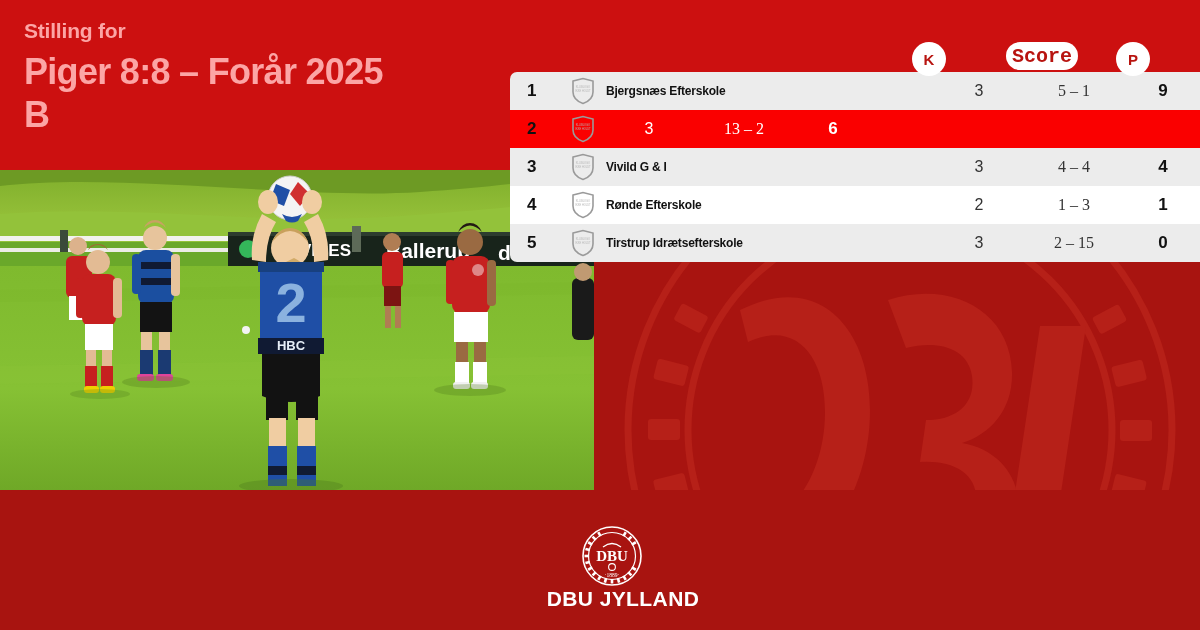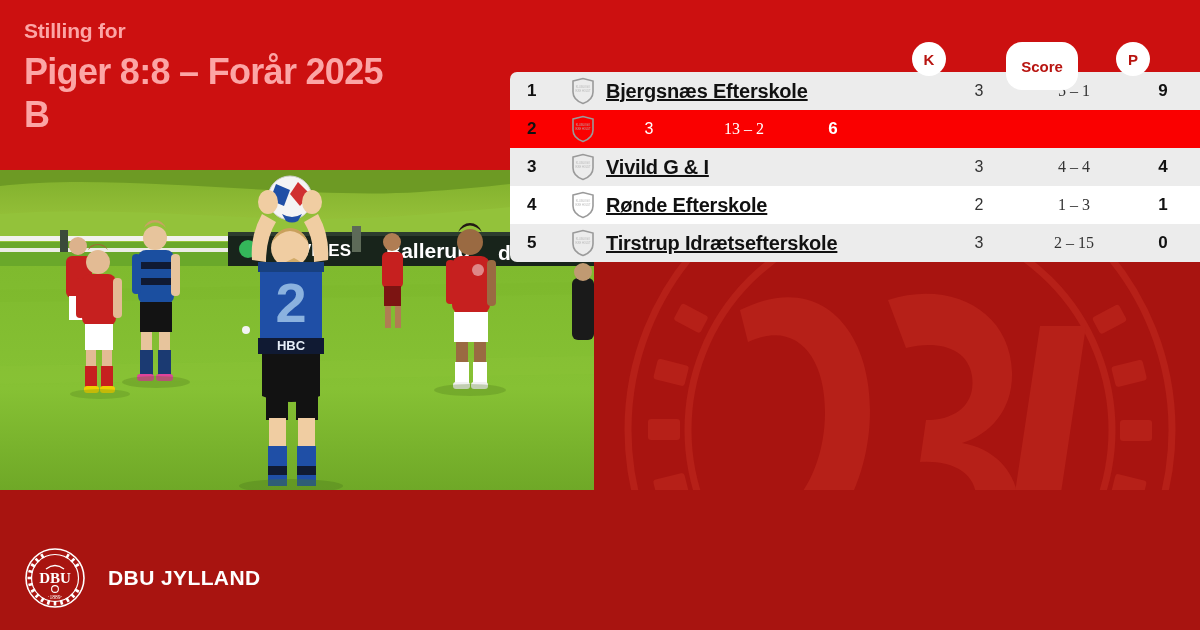--- a/index.html
+++ b/index.html
@@ -89,26 +89,25 @@
     padding-left:17px;
     font-size:17px; font-weight:bold;
     color:#111;
   }
   .c-crest {
     width:46px;
     display:flex; align-items:center; justify-content:center;
   }
   .c-name {
     flex:1;
-    font-size:20px; font-weight:bold;
+    font-size:12px; font-weight:bold;
     color:#111;
     letter-spacing:-0.2px;
     white-space:nowrap;
     overflow:hidden;
-    text-decoration:underline;
   }
   .c-k {
     width:86px; text-align:center;
     font-size:16px; color:#333; font-weight:normal;
   }
   .c-score {
     width:104px; text-align:center;
     font-size:16px; color:#333; font-weight:normal;font-family:Liberation Serif, serif;
   }
   .c-p {
@@ -138,40 +137,42 @@
     pointer-events:auto;
   }
   .pill-k {
     left:402px; top:0;
     width:34px; height:34px;
     border-radius:50%;
     font-size:15px;
   }
   .pill-score {
     left:496px; top:0;
-    width:72px; height:48px;
+    width:72px; height:28px;
     border-radius:16px;
-    font-size:15px;
+    font-size:20px;
+    font-family:Liberation Mono, monospace;
   }
   .pill-p {
     left:606px; top:0;
     width:34px; height:34px;
     border-radius:50%;
     font-size:15px;
   }
 
   
   .footer {
     position:absolute;
     left:0; top:525px;
     width:1200px; height:105px;
     z-index:7;
     display:flex; align-items:center;
     padding-left:24px;
     background:transparent;
+    flex-direction:column;
   }
   .footer-logo { width:62px; height:62px; flex:0 0 62px; }
   .footer-label {
     margin-left:22px;
     color:#ffffff;
     font-size:21px;
     font-weight:bold;
     letter-spacing:0.4px;
   }
 

